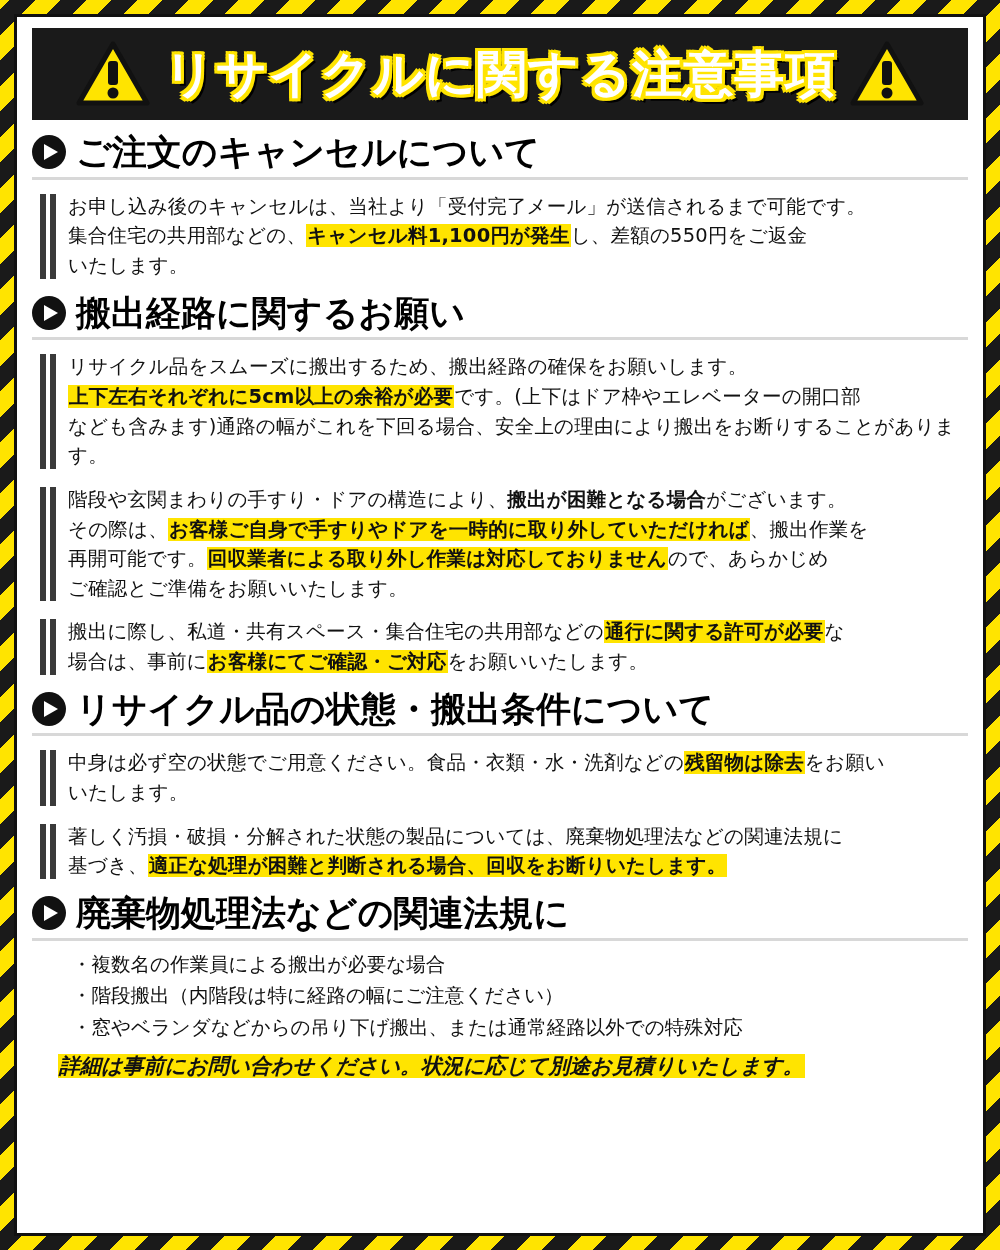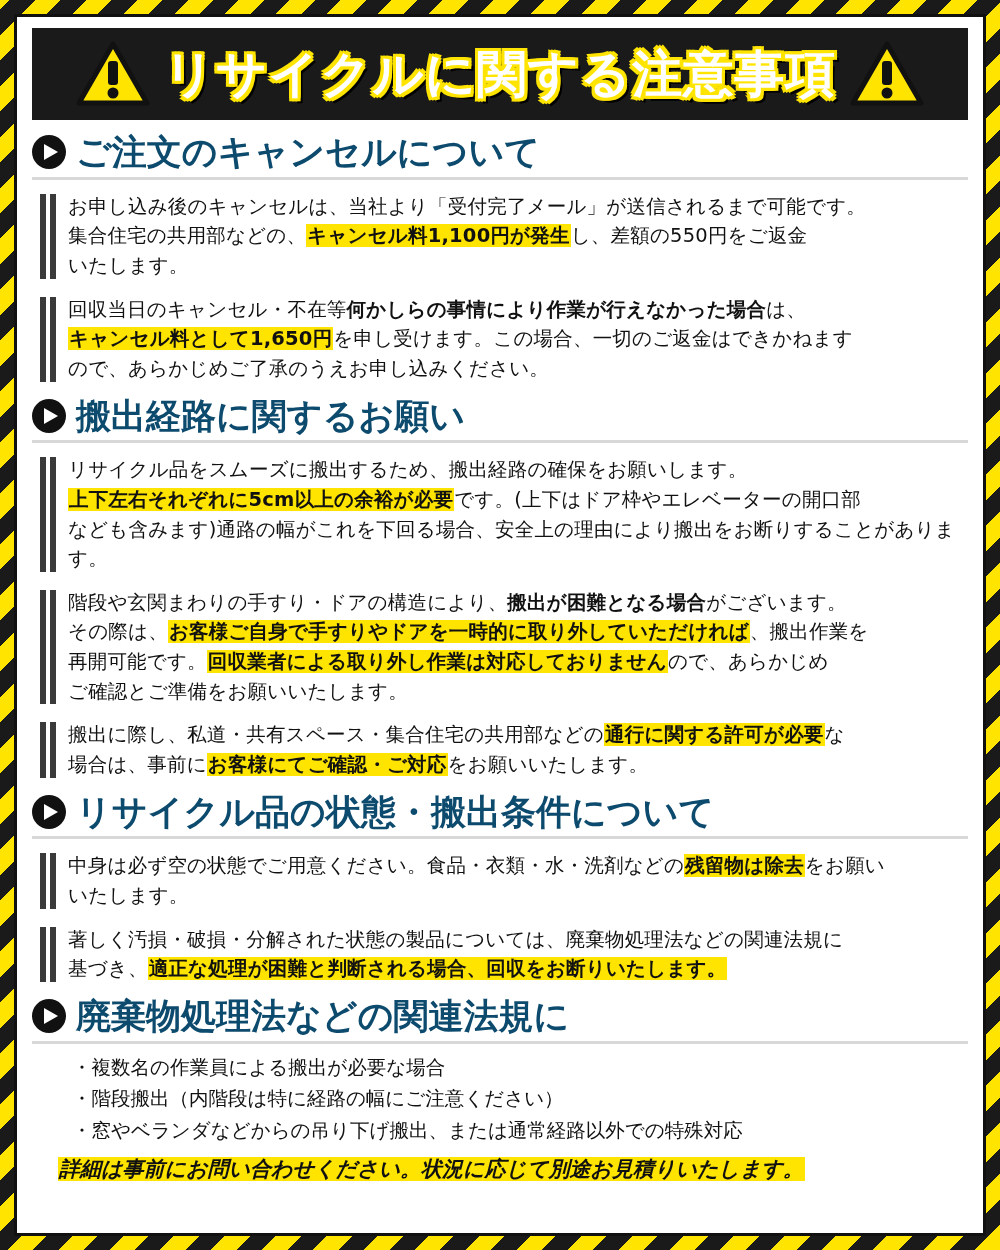--- a/index.html
+++ b/index.html
@@ -95,21 +95,21 @@
     content: "";
     position: absolute;
     left: 12px; top: 9px;
     border-left: 14px solid #fff;
     border-top: 8px solid transparent;
     border-bottom: 8px solid transparent;
   }
   .section-title {
     font-size: 35px;
     font-weight: bold;
-    color: #0c4a6e;
+    color: #000000;
     letter-spacing: 0px;
     line-height: 1.05;
     white-space: nowrap;
   }
   .rule {
     height: 3px;
     background: #d8d8d8;
     margin: 4px 0 8px 0;
   }
 
@@ -195,21 +195,20 @@
       </span>
     </div>
 
     <div id="sections-root">
         <div class="section-head">
           <span class="play-bullet"></span>
           <span class="section-title">ご注文のキャンセルについて</span>
         </div>
         <div class="rule"></div>
         <div class="para"><span>お申し込み後のキャンセルは、当社より「受付完了メール」が送信されるまで可能です。</span><br><span>集合住宅の共用部などの、</span><span class="hl">キャンセル料1,100円が発生</span><span>し、差額の550円をご返金</span><br><span>いたします。</span></div>
-        <div class="para"><span>回収当日のキャンセル・不在等</span><span class="b">何かしらの事情により作業が行えなかった場合</span><span>は、</span><br><span class="hl">キャンセル料として1,650円</span><span>を申し受けます。この場合、一切のご返金はできかねます</span><br><span>ので、あらかじめご了承のうえお申し込みください。</span></div>
         <div class="section-head">
           <span class="play-bullet"></span>
           <span class="section-title">搬出経路に関するお願い</span>
         </div>
         <div class="rule"></div>
         <div class="para"><span>リサイクル品をスムーズに搬出するため、搬出経路の確保をお願いします。</span><br><span class="hl">上下左右それぞれに5cm以上の余裕が必要</span><span>です。(上下はドア枠やエレベーターの開口部</span><br><span>なども含みます)通路の幅がこれを下回る場合、安全上の理由により搬出をお断りすることがあります。</span></div>
         <div class="para"><span>階段や玄関まわりの手すり・ドアの構造により、</span><span class="b">搬出が困難となる場合</span><span>がございます。</span><br><span>その際は、</span><span class="hl">お客様ご自身で手すりやドアを一時的に取り外していただければ</span><span>、搬出作業を</span><br><span>再開可能です。</span><span class="hl">回収業者による取り外し作業は対応しておりません</span><span>ので、あらかじめ</span><br><span>ご確認とご準備をお願いいたします。</span></div>
         <div class="para"><span>搬出に際し、私道・共有スペース・集合住宅の共用部などの</span><span class="hl">通行に関する許可が必要</span><span>な</span><br><span>場合は、事前に</span><span class="hl">お客様にてご確認・ご対応</span><span>をお願いいたします。</span></div>
         <div class="section-head">
           <span class="play-bullet"></span>

